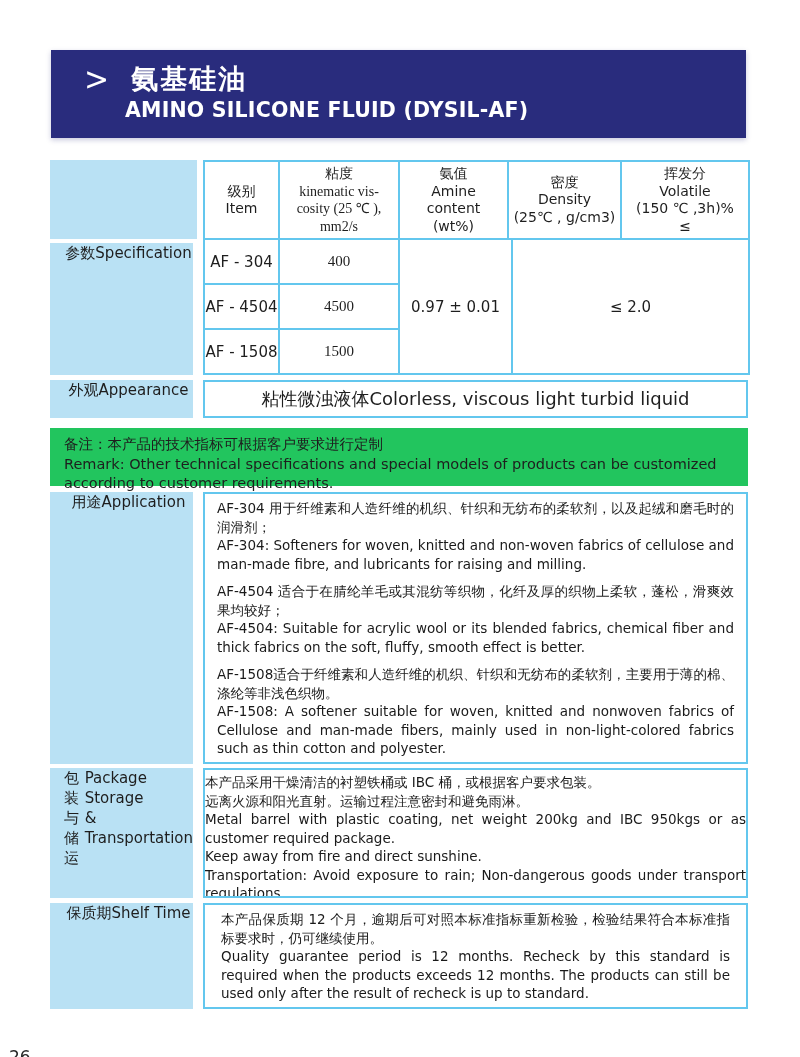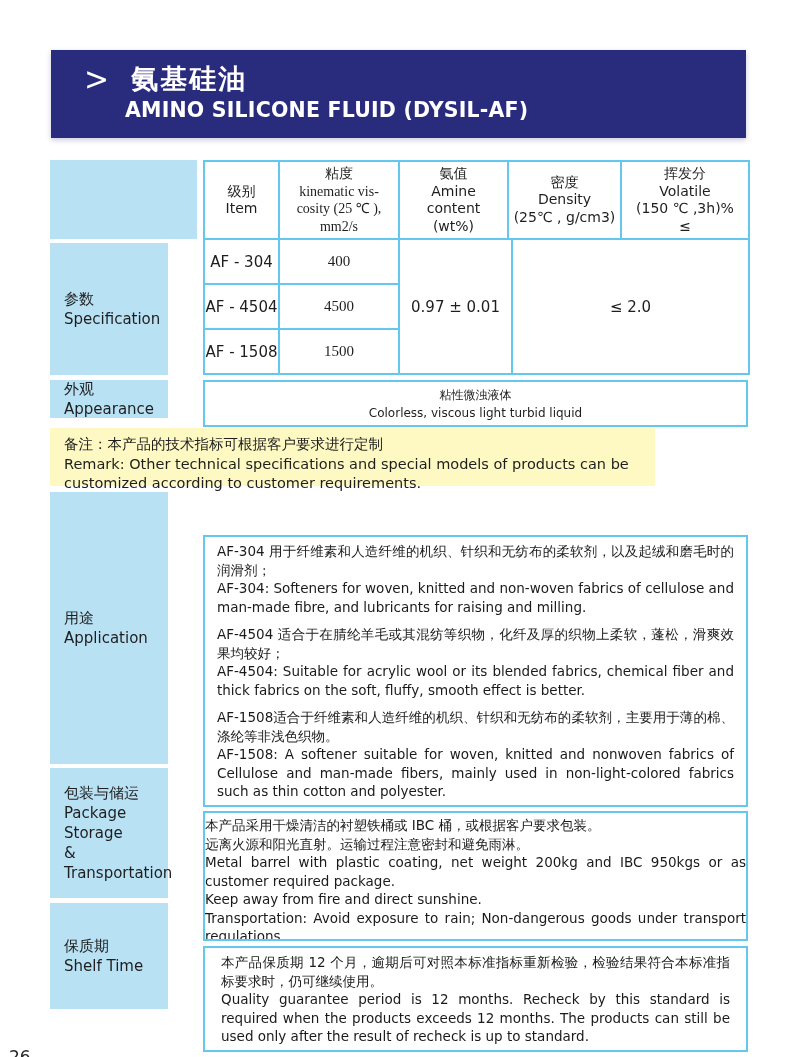--- a/index.html
+++ b/index.html
@@ -9,62 +9,62 @@
 
   
   .banner { position:absolute; left:51px; top:50px; width:695px; height:88px;
             background:#292c7d; color:#ffffff; box-shadow:0 2px 5px rgba(40,44,125,.25); }
   .banner-row1 { position:absolute; left:33px; top:10px; display:flex; align-items:center; }
   .banner-chevron { font-size:30px; font-weight:400; line-height:38px; transform:scaleY(1.05); }
   .banner-title-cn { font-size:27px; font-weight:bold; margin-left:22px; letter-spacing:2px; line-height:38px; }
   .banner-title-en { position:absolute; left:74px; top:48px; font-size:20.5px; font-weight:bold; letter-spacing:.2px; }
 
   
-  .label-block { position:absolute; left:50px; width:118px; background:#b9e1f4;
-                 display:flex; flex-direction:column; justify-content:center;
+  .label-block { position:absolute; left:50px; width:143px; background:#b9e1f4;
+                 display:flex; flex-direction:row; justify-content:center;
                  padding-left:14px; font-size:15px; line-height:20px; color:#1e1e1e; }
   .content-box { position:absolute; left:203px; width:545px; background:#ffffff;
                  border:2px solid #63c7ee; overflow:hidden; }
-  .blue-band { position:absolute; left:50px; width:605px; background:#fef9c3; }
+  .blue-band { position:absolute; left:50px; width:698px; background:#22c55e; }
 
   
   .spec-corner { position:absolute; left:50px; top:160px; width:147px; height:79px; background:#b9e1f4; }
   .spec-label { top:243px; height:132px; }
   .spec-table { position:absolute; left:203px; top:160px; width:547px; height:215px;
                 border:2px solid #63c7ee; background:#ffffff; display:flex; flex-direction:column; }
   .spec-header { display:flex; height:78px; border-bottom:2px solid #63c7ee; }
   .spec-header .hcell { display:flex; align-items:center; justify-content:center; text-align:center;
                         white-space:pre-line; font-size:14px; line-height:17.5px; border-right:2px solid #63c7ee; }
   .spec-body { display:flex; flex:1; }
   .spec-col { display:flex; flex-direction:column; border-right:2px solid #63c7ee; }
   .spec-col:last-child, .spec-header .hcell:last-child { border-right:none; }
   .dcell { flex:1; display:flex; align-items:center; justify-content:center;
            font-size:15px; border-bottom:2px solid #63c7ee; }
   .dcell:last-child { border-bottom:none; }
   .span-cell { flex:1; display:flex; align-items:center; justify-content:center; font-size:15px; }
   .w1{width:75px;} .w2{width:120px;font-family:Liberation Serif, serif;} .w3{width:109px;} .w4{width:113px;} .w5{width:126px; flex:1;}
 
   
   .appearance-label { top:380px; height:38px; }
-  .appearance-box { top:380px; height:47px; display:flex; flex-direction:column;
+  .appearance-box { top:380px; height:38px; display:flex; flex-direction:row;
                     align-items:center; justify-content:center; text-align:center;
-                    font-size:12px; line-height:18px; }
+                    font-size:18px; line-height:18px; }
 
   
   .remark { top:428px; height:58px; padding:7px 14px 0 14px; font-size:14.5px; line-height:19.5px; }
 
   
   .application-label { top:492px; height:272px; }
   .application-box { top:492px; height:272px; padding:5px 12px; }
   .package-label { top:768px; height:130px; }
   .package-box { top:768px; height:130px; padding:3px 0; }
   .shelf-label { top:903px; height:106px; }
   .shelf-box { top:903px; height:106px; padding:5px 16px; }
 
-  .body-text { font-size:13.5px; line-height:18.5px; text-align:justify; color:#1a1a1a;margin-top:43px; }
+  .body-text { font-size:13.5px; line-height:18.5px; text-align:justify; color:#1a1a1a; }
   .para { margin-bottom:9px; }
   .para:last-child { margin-bottom:0; }
   .label-en { white-space:pre-line; }
 
   
   .page-number { position:absolute; left:9px; top:1047px; font-size:17px; color:#2a2a2a; }
 </style>
 </head>
 <body>
 

